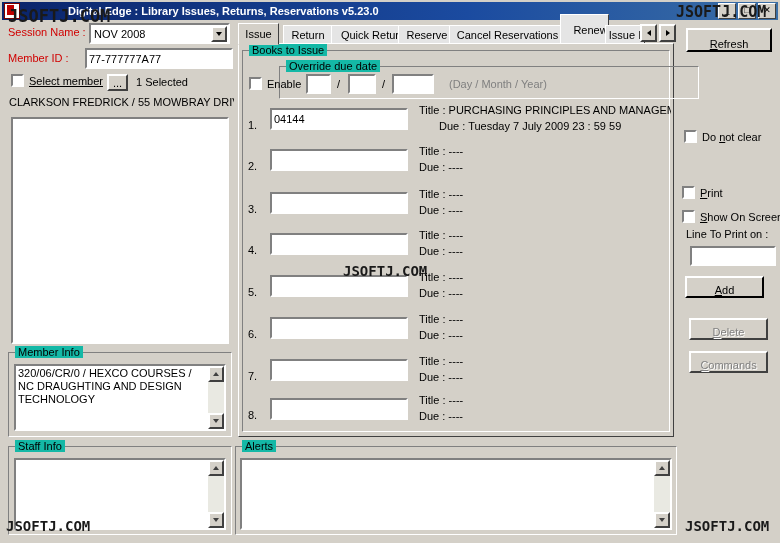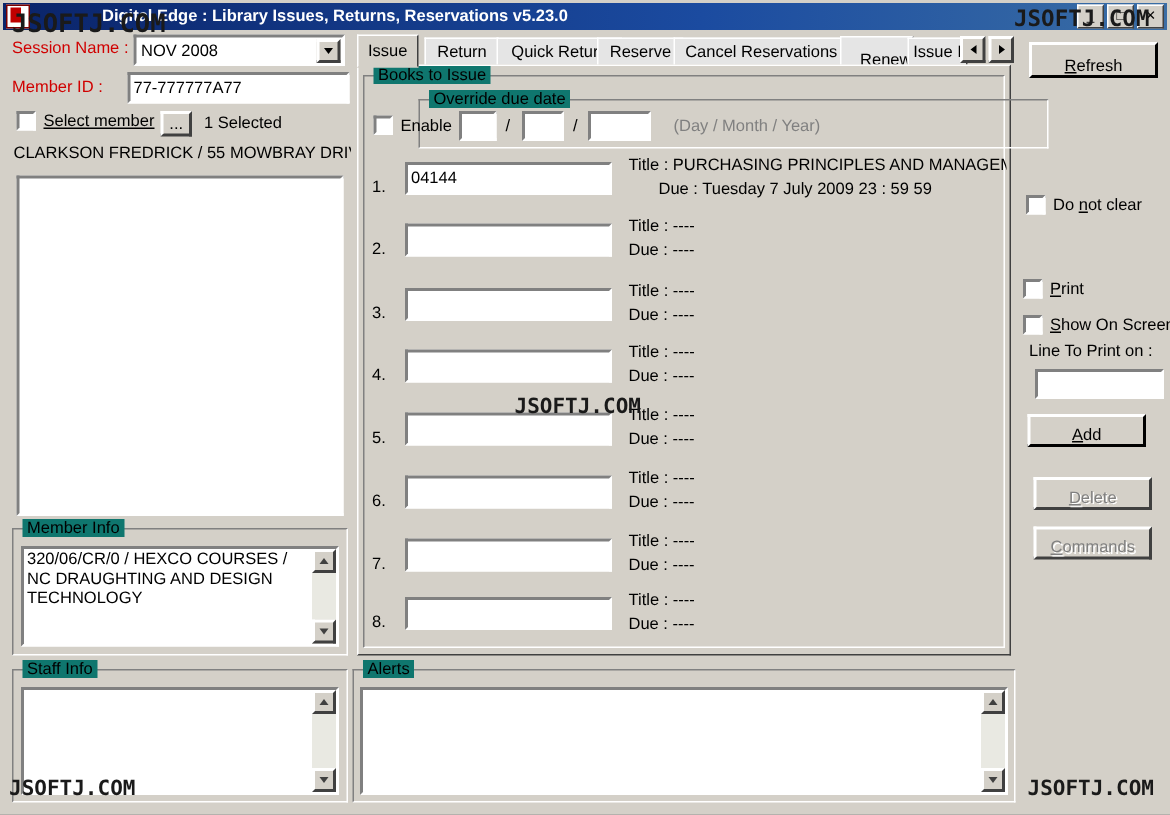--- a/index.html
+++ b/index.html
@@ -53,21 +53,21 @@
     box-sizing: border-box;
   }
   .group {
     position: absolute;
     border: 1px solid;
     border-color: #808080 #ffffff #ffffff #808080;
     box-sizing: border-box;
   }
   .group > .glabel {
     position: absolute; top: -7px; left: 6px;
-    background: #0f766e; padding: 0 3px;
+    background: #14b8a6; padding: 0 3px;
     font-size: 11px; color: #000; white-space: nowrap;
   }
   .btn {
     background: #d4d0c8;
     border: 2px solid;
     border-color: #ffffff #404040 #404040 #ffffff;
     box-sizing: border-box;
     font-size: 11px; color: #000;
     text-align: center;
     font-family: "Liberation Sans", sans-serif;
@@ -251,21 +251,21 @@
 
   <div class="tabstrip">
     <div class="tab sel" style="left: 0px; width: 41px; background: rgb(212, 208, 200); border-bottom-color: rgb(212, 208, 200); top: 0px; height: 22px; z-index: 6;">Issue</div>
 
   </div>
 
   <div class="tab" style="left:283px; top:25px; width:50px; height:19px;">Return</div>
   <div class="tab" style="left:331px; top:25px; width:84px; height:19px;">Quick Return</div>
   <div class="tab" style="left:398px; top:25px; width:58px; height:19px;">Reserve</div>
   <div class="tab" style="left:449px; top:25px; width:117px;height:19px;">Cancel Reservations</div>
-  <div class="tab" style="left:560px; top:24px; width:49px; height:31px;padding-left:17px;">Renew</div>
+  <div class="tab" style="left:560px; top:14px; width:49px; height:31px;padding-left:17px;">Renew</div>
   <div class="tab" style="left:605px; top:25px; width:40px; height:19px;">Issue I</div>
   <div class="spin" style="left:640px; top:24px;">
       <div class="tri-l"></div>
     </div>
   <div class="spin" style="left:659px; top:24px;">
       <div class="tri-r"></div>
     </div>
 
   <div style="position:absolute; left:238px; top:43px; width:436px; height:394px; border:1px solid; border-color:#ffffff #404040 #404040 #ffffff; background:#d4d0c8; box-sizing:border-box;"></div>
 

